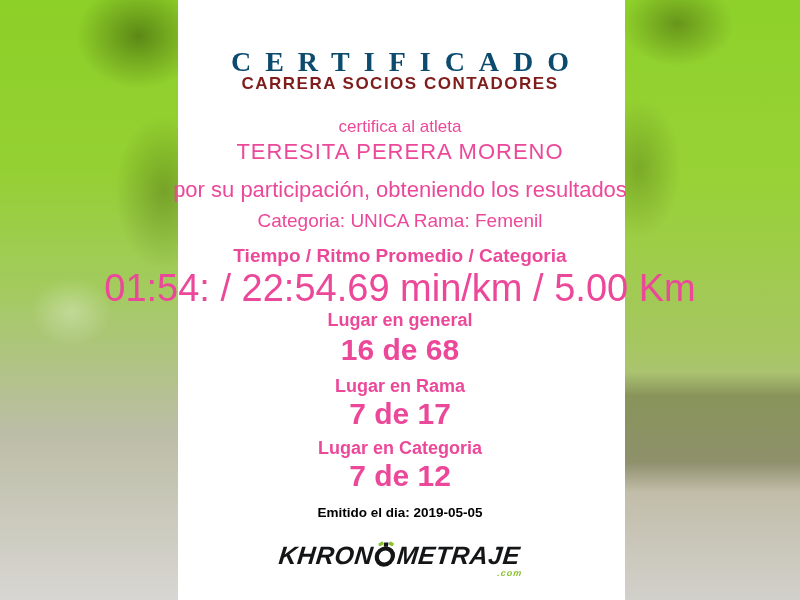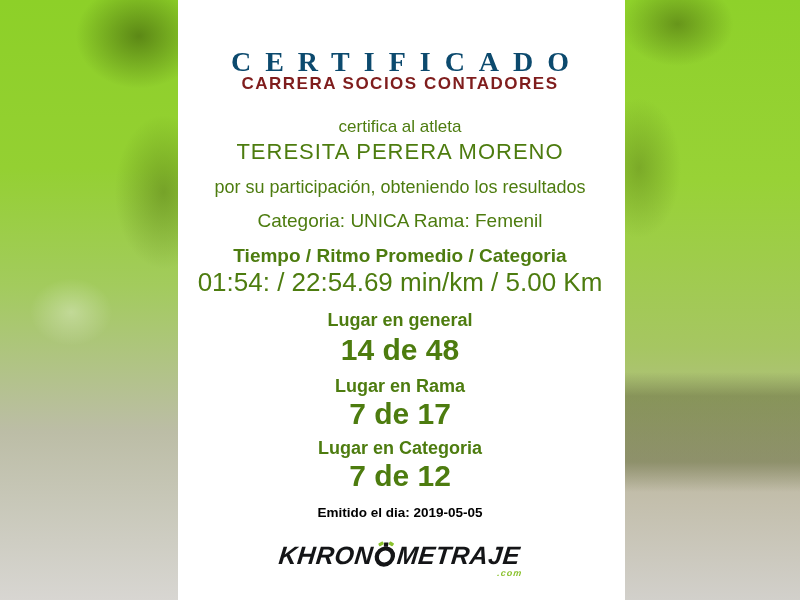--- a/index.html
+++ b/index.html
@@ -18,32 +18,32 @@
       linear-gradient(180deg, #8dd028 0%, #94d032 28%, #a3cb5e 48%, #bcbda6 72%, #d8d6d2 100%);
   }
   .photo-right{
     left:625px;width:175px;
     background:
       radial-gradient(80px 60px at 30% 4%, rgba(70,100,12,0.55), rgba(70,100,12,0) 70%),
       radial-gradient(60px 100px at 8% 28%, rgba(80,110,20,0.40), rgba(80,110,20,0) 70%),
       linear-gradient(180deg, rgba(0,0,0,0) 62%, rgba(96,104,56,0.50) 66%, rgba(96,104,56,0.50) 77%, rgba(230,228,224,0) 82%),
       linear-gradient(180deg, #8ed12a 0%, #98d236 30%, #a6c662 58%, #beb9a2 78%, #d2d0cb 100%);
   }
-  .line{position:absolute;left:0;right:0;text-align:center;z-index:5;color:#4d7c0f;}
+  .line{position:absolute;left:0;right:0;text-align:center;z-index:5;color:#ec4899;}
   .title{
     top:46px;font-family:"Liberation Serif", serif;font-weight:700;
     font-size:28px;letter-spacing:14px;text-indent:14px;color:#0c4a6e;
   }
   .subtitle{top:74px;font-size:17px;font-weight:700;letter-spacing:1.5px;color:#7f1d1d;}
   .certifies{top:117px;font-size:17px;font-weight:500;}
   .athlete{top:139px;font-size:22px;font-weight:500;letter-spacing:1px;}
-  .participation{top:177px;font-size:18px;font-weight:500;}
+  .participation{top:177px;font-size:22px;font-weight:500;}
   .category{top:210px;font-size:19px;font-weight:400;}
   .results-header{top:245px;font-size:19px;font-weight:700;}
-  .results-values{top:267px;font-size:26px;font-weight:500;}
+  .results-values{top:267px;font-size:38px;font-weight:500;}
   .placing-label{font-size:18px;font-weight:700;}
   .placing-value{font-size:30px;font-weight:700;}
   .pl0{top:310px;} .pv0{top:333px;}
   .pl1{top:376px;} .pv1{top:397px;}
   .pl2{top:438px;} .pv2{top:459px;}
   .issued{top:505px;font-size:13.5px;font-weight:600;color:#000000;}
   .logo{
     top:540px;display:flex;align-items:center;justify-content:center;
     font-weight:700;font-style:italic;font-size:25px;color:#141517;
     letter-spacing:0.5px;
@@ -64,21 +64,21 @@
 <div class="line title">CERTIFICADO</div>
 <div class="line subtitle">CARRERA SOCIOS CONTADORES</div>
 <div class="line certifies">certifica al atleta</div>
 <div class="line athlete">TERESITA PERERA MORENO</div>
 <div class="line participation">por su participación, obteniendo los resultados</div>
 <div class="line category">Categoria: UNICA Rama: Femenil</div>
 <div class="line results-header">Tiempo / Ritmo Promedio / Categoria</div>
 <div class="line results-values">01:54: / 22:54.69 min/km / 5.00 Km</div>
 
 <div class="line placing-label pl0">Lugar en general</div>
-<div class="line placing-value pv0">14 de 48</div>
+<div class="line placing-value pv0">16 de 68</div>
 <div class="line placing-label pl1">Lugar en Rama</div>
 <div class="line placing-value pv1">7 de 17</div>
 <div class="line placing-label pl2">Lugar en Categoria</div>
 <div class="line placing-value pv2">7 de 12</div>
 
 <div class="line issued">Emitido el dia: 2019-05-05</div>
 
 <div class="line logo">
   <div class="logo-inner">
     <span>KHRON</span>

